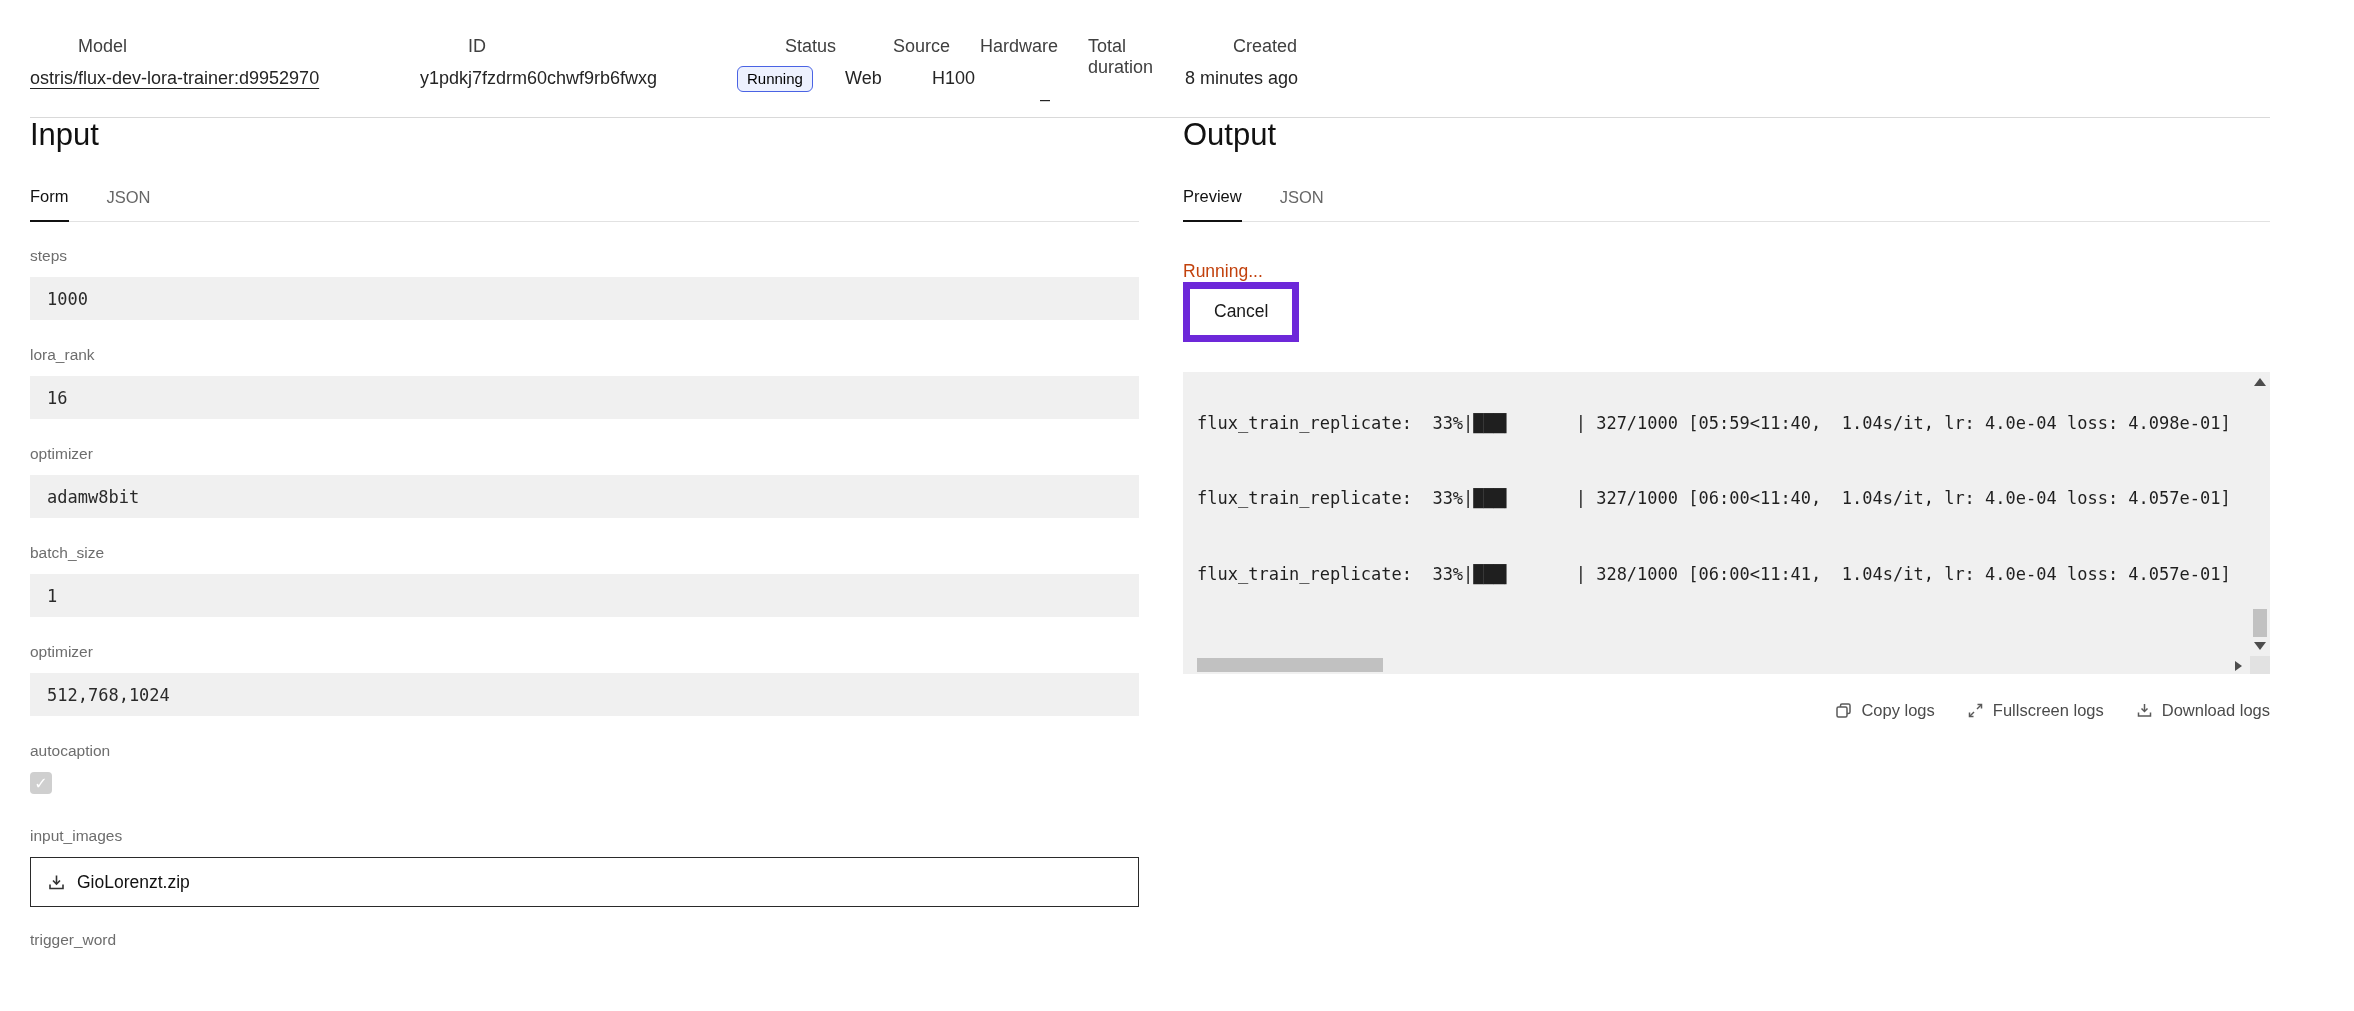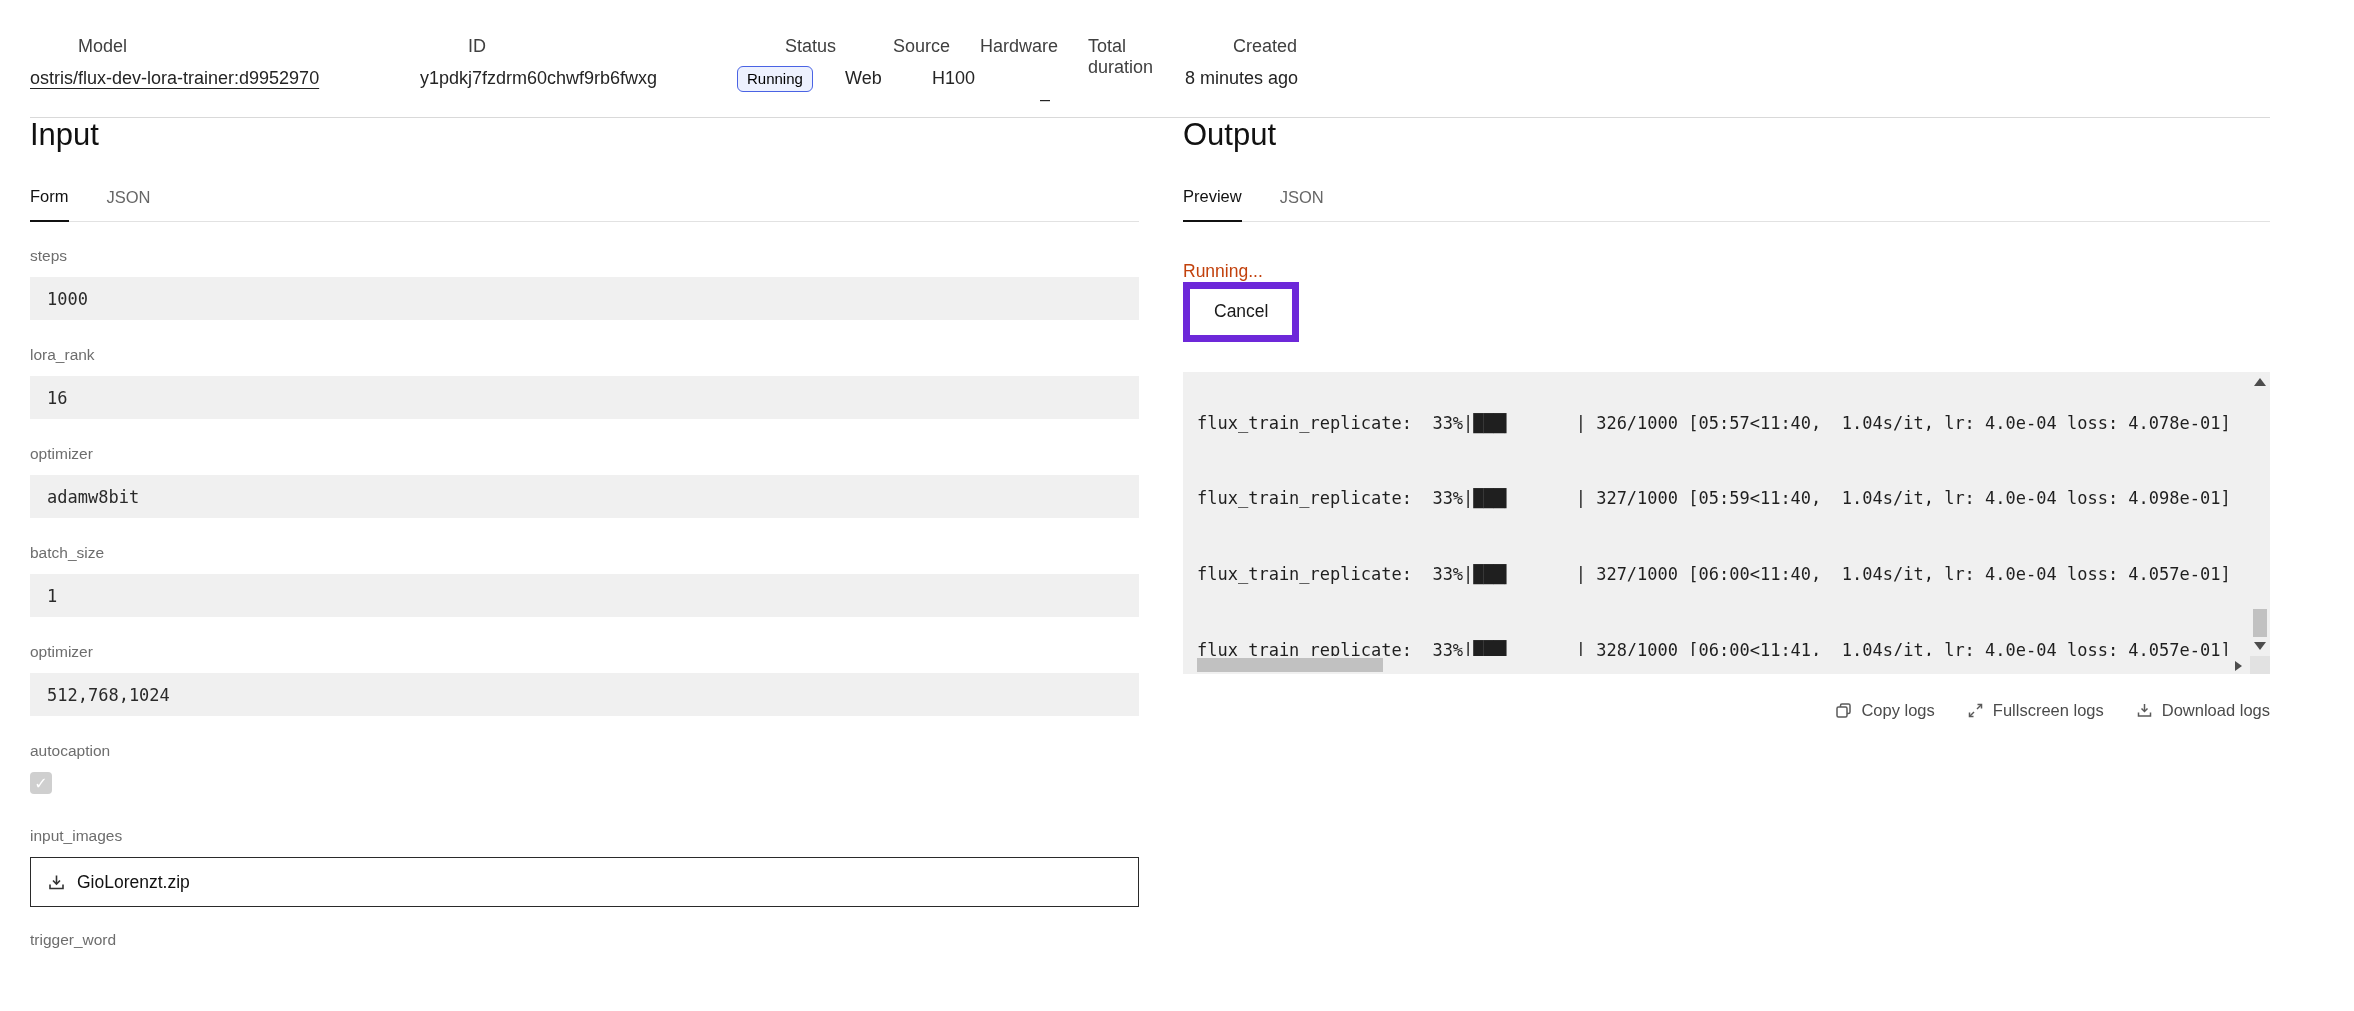--- a/index.html
+++ b/index.html
@@ -179,21 +179,20 @@
       <div class="tabs">
         <div class="tab active">Preview</div>
         <div class="tab">JSON</div>
       </div>
 
       <div class="running-text">Running...</div>
       <button class="cancel-btn">Cancel</button>
 
       <div class="console">
         <div class="console-lines">
-          <div class="logline">flux_train_replicate:  33%|███▎      | 326/1000 [05:57&lt;11:40,  1.04s/it, lr: 4.0e-04 loss: 4.078e-01]</div>
           <div class="logline">flux_train_replicate:  33%|███▎      | 327/1000 [05:59&lt;11:40,  1.04s/it, lr: 4.0e-04 loss: 4.098e-01]</div>
           <div class="logline">flux_train_replicate:  33%|███▎      | 327/1000 [06:00&lt;11:40,  1.04s/it, lr: 4.0e-04 loss: 4.057e-01]</div>
           <div class="logline">flux_train_replicate:  33%|███▎      | 328/1000 [06:00&lt;11:41,  1.04s/it, lr: 4.0e-04 loss: 4.057e-01]</div>
           
           
           
           
           
           
           

